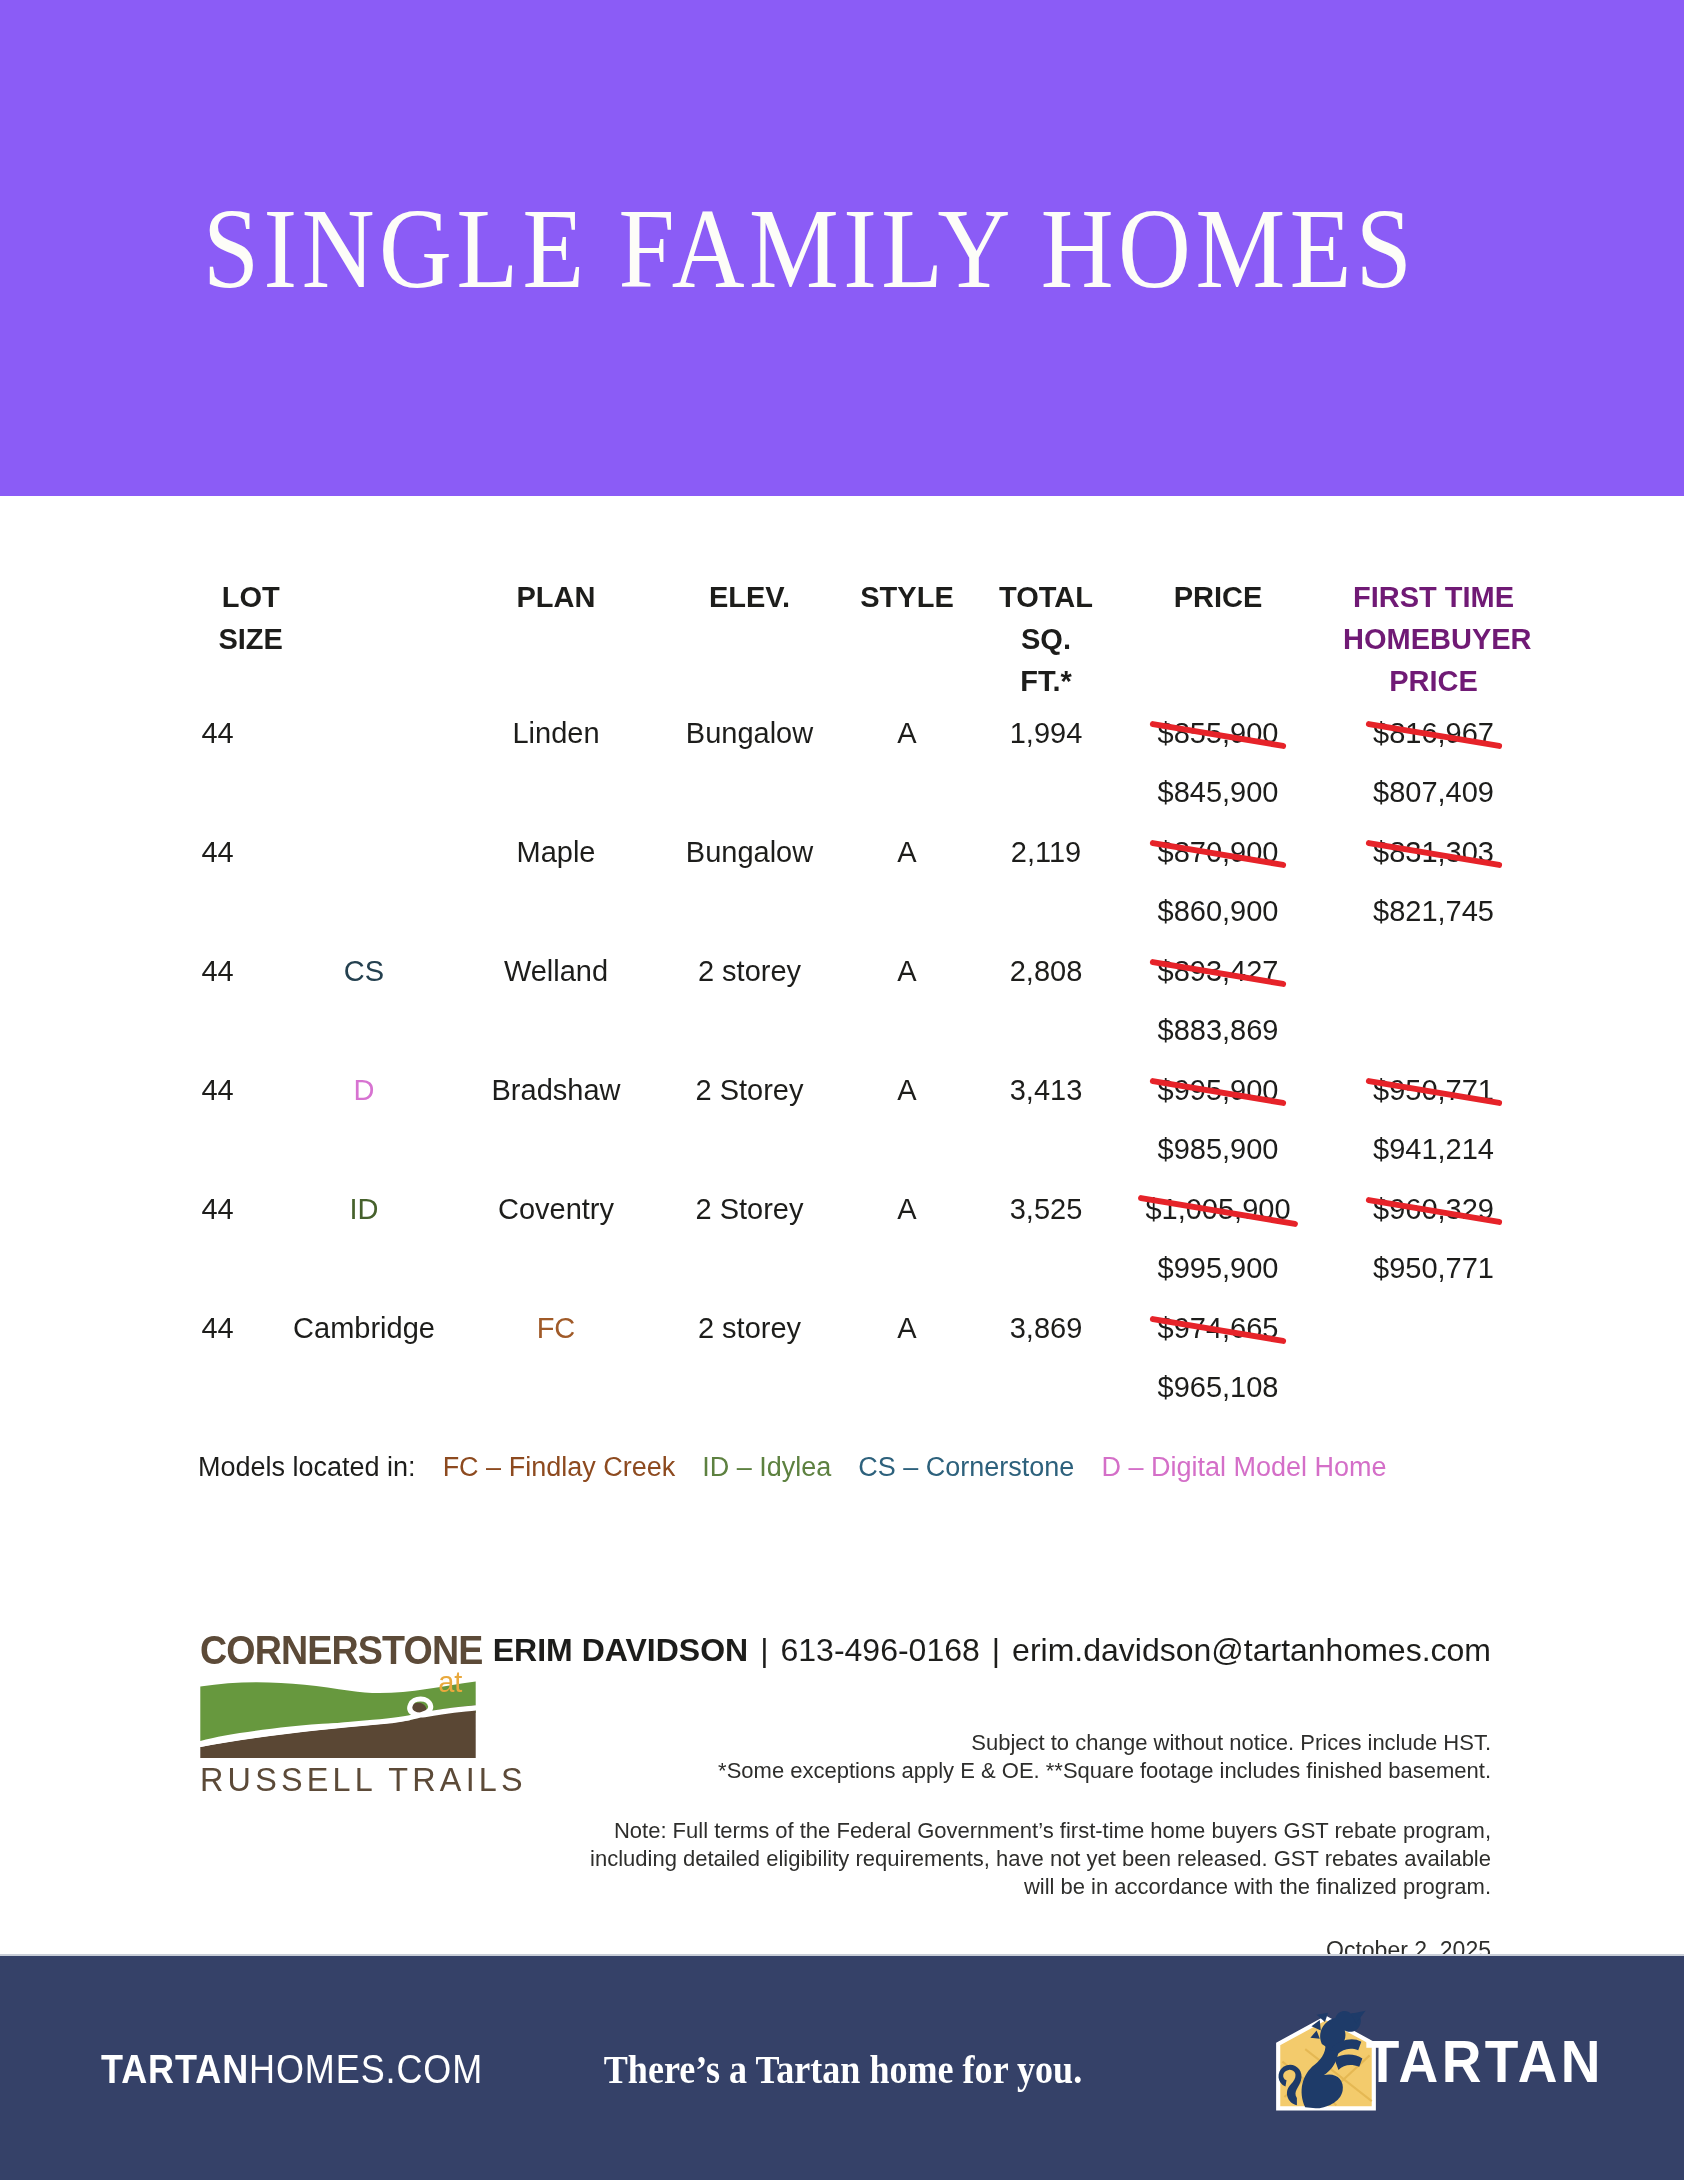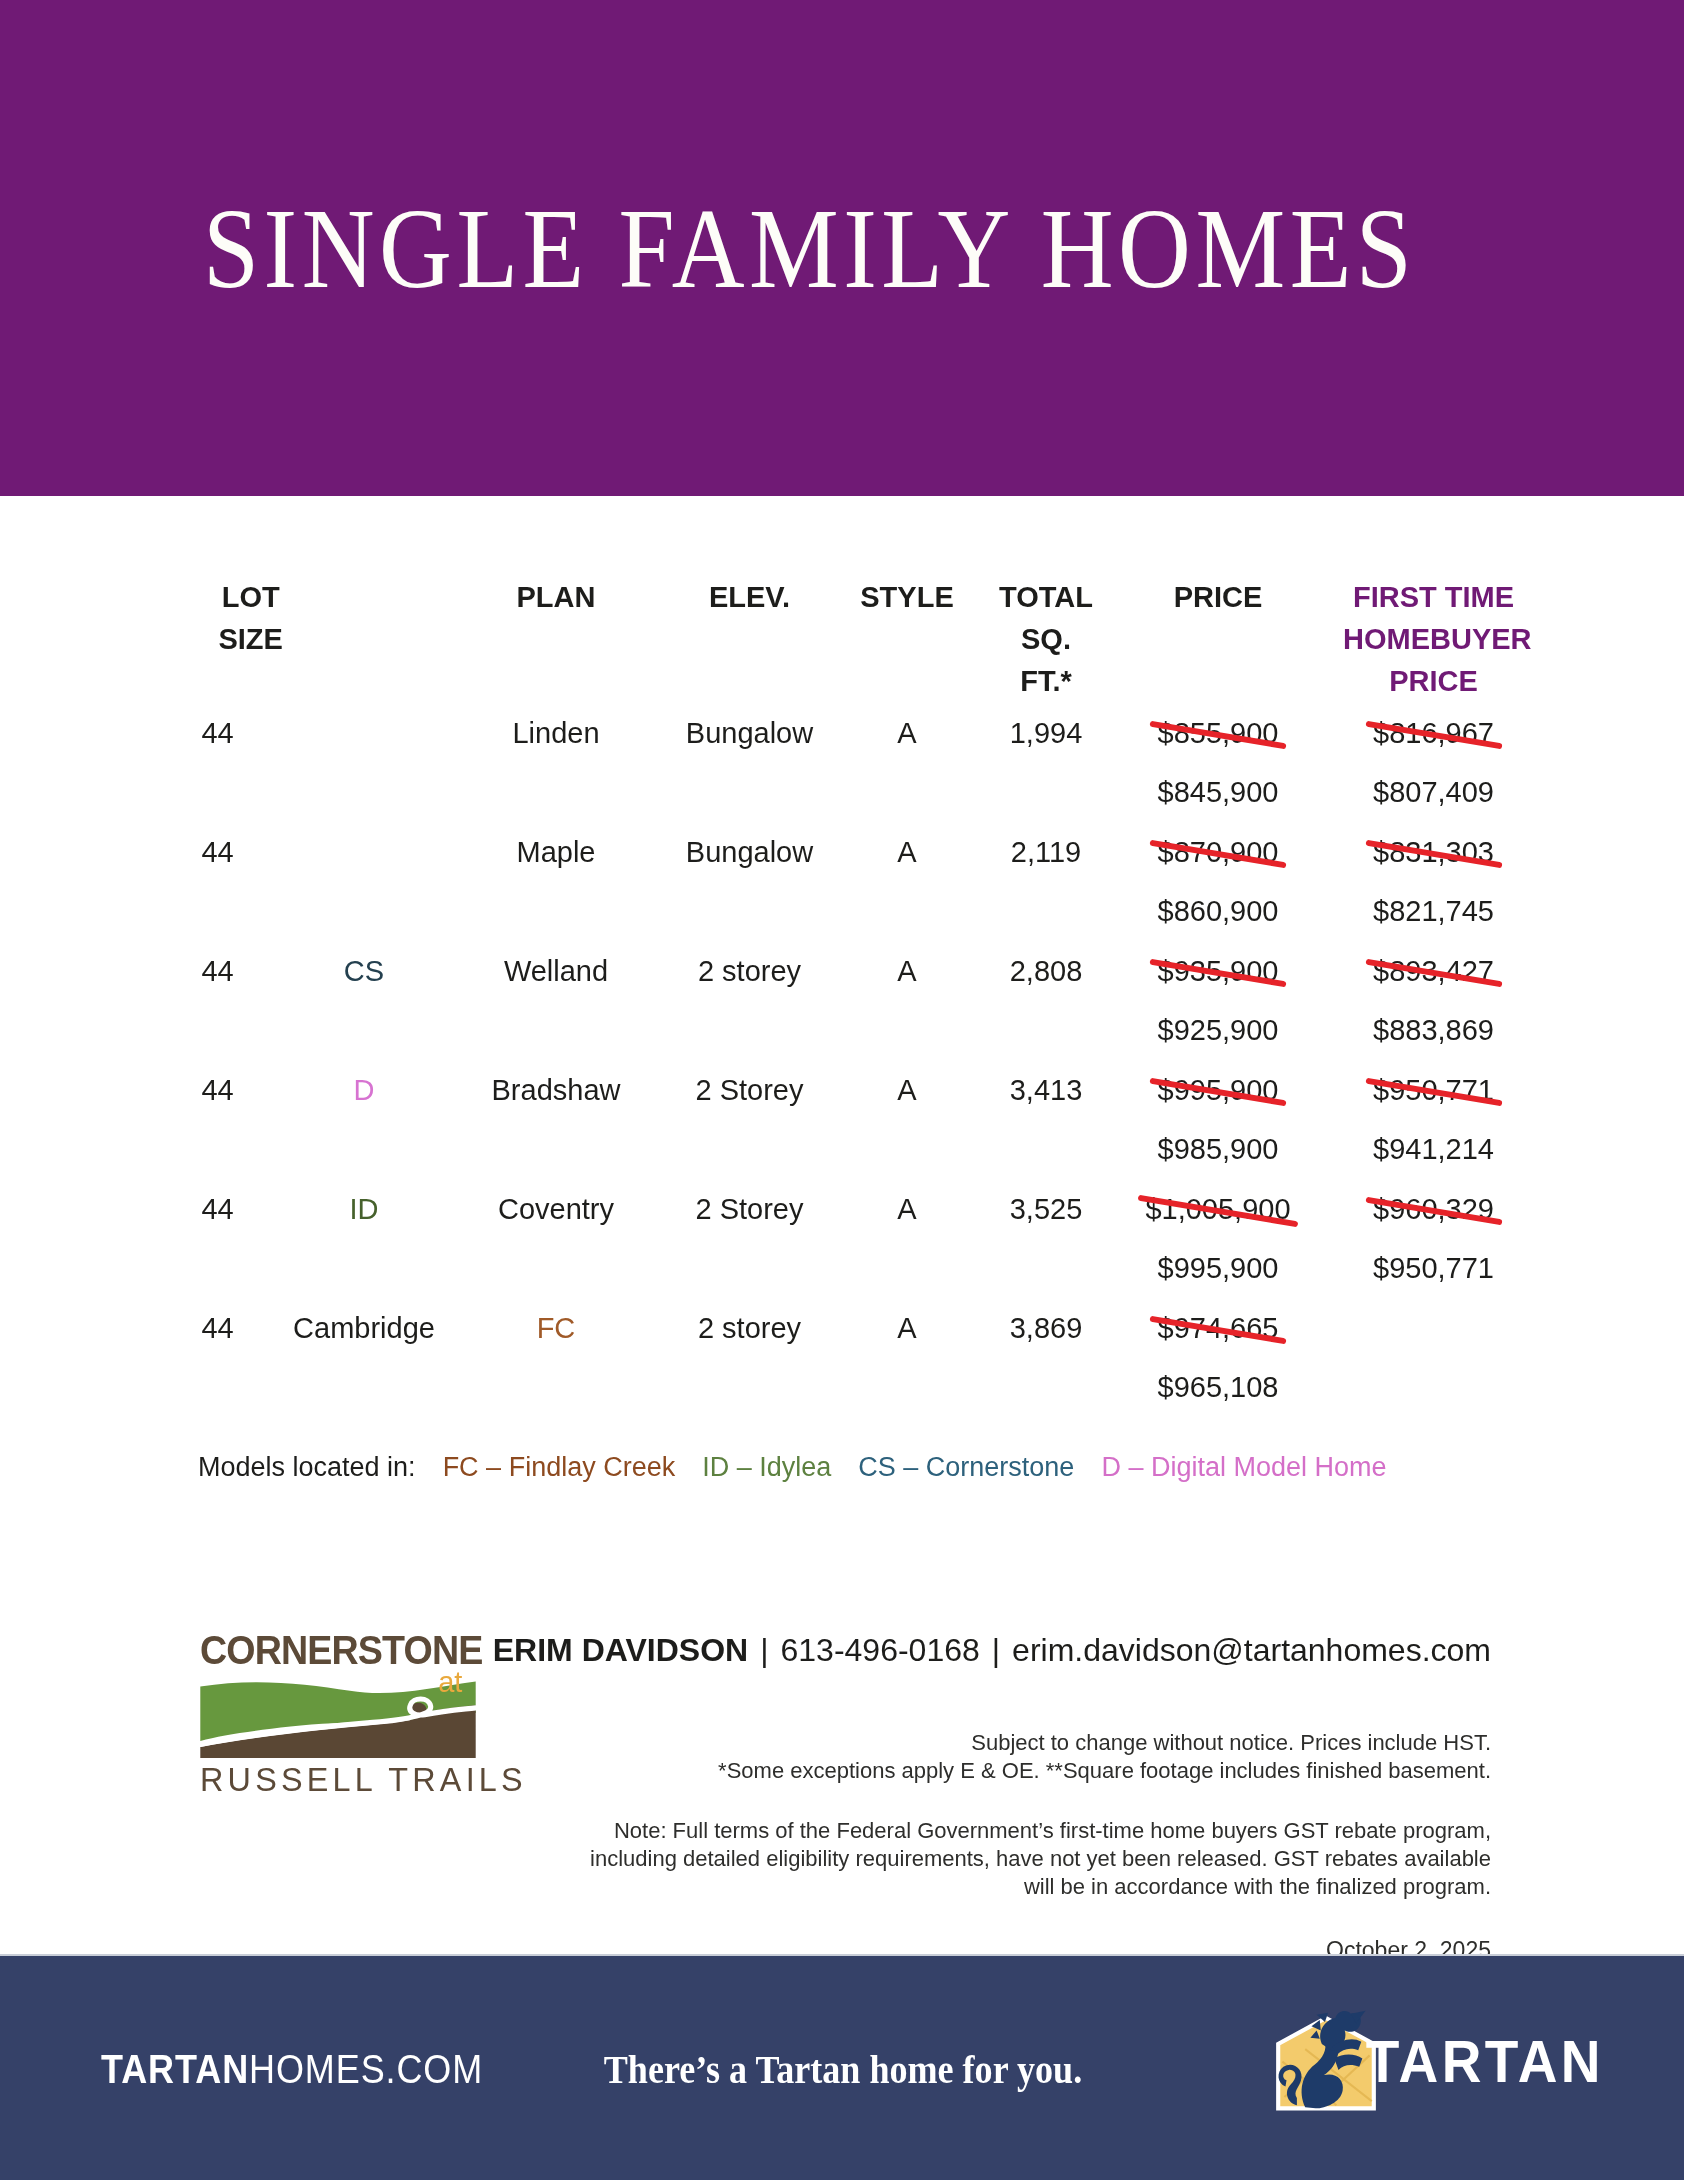--- a/index.html
+++ b/index.html
@@ -4,21 +4,21 @@
 <style>
   * { margin:0; padding:0; box-sizing:border-box; }
   html,body { background:#e9e9e9; }
   .page {
     position:relative; width:1685px; height:2181px; background:#ffffff;
     font-family:"Liberation Sans", sans-serif; color:#1d1d1b; overflow:hidden;
     margin:0 auto;
   }
 
   
-  .banner { position:absolute; left:0; top:0; width:100%; height:496px; background:#701a75; }
+  .banner { position:absolute; left:0; top:0; width:100%; height:496px; background:#8b5cf6; }
   .banner h1 {
     position:absolute; left:203px; top:192px;
     font-family:"Liberation Serif", serif; font-weight:400;
     font-size:114px; line-height:1; letter-spacing:5.1px; color:#fdfdf8;
     transform:scaleX(.885); transform-origin:left top; white-space:nowrap;
   }
 
   
   .price-table { position:absolute; left:198px; top:576px; width:1329px; }
   .trow { display:grid; grid-template-columns:102px 128px 256px 131px 184px 94px 250px 181px; }
@@ -192,26 +192,20 @@
           </div>
       <div class="cell style">
             <div class="l1">2 storey</div>
           </div>
       <div class="cell elev">
             <div class="l1">A</div>
           </div>
       <div class="cell sqft">
             <div class="l1">2,808</div>
           </div>
-      <div class="cell price">
-        <div class="l1">
-              <span class="struck">$935,900</span>
-            </div>
-        <div class="l2">$925,900</div>
-      </div>
       <div class="cell fthb">
         <div class="l1">
               <span class="struck">$893,427</span>
             </div>
         <div class="l2">$883,869</div>
       </div>
     </div>
 
     <div class="trow mrow">
       <div class="cell lot">

